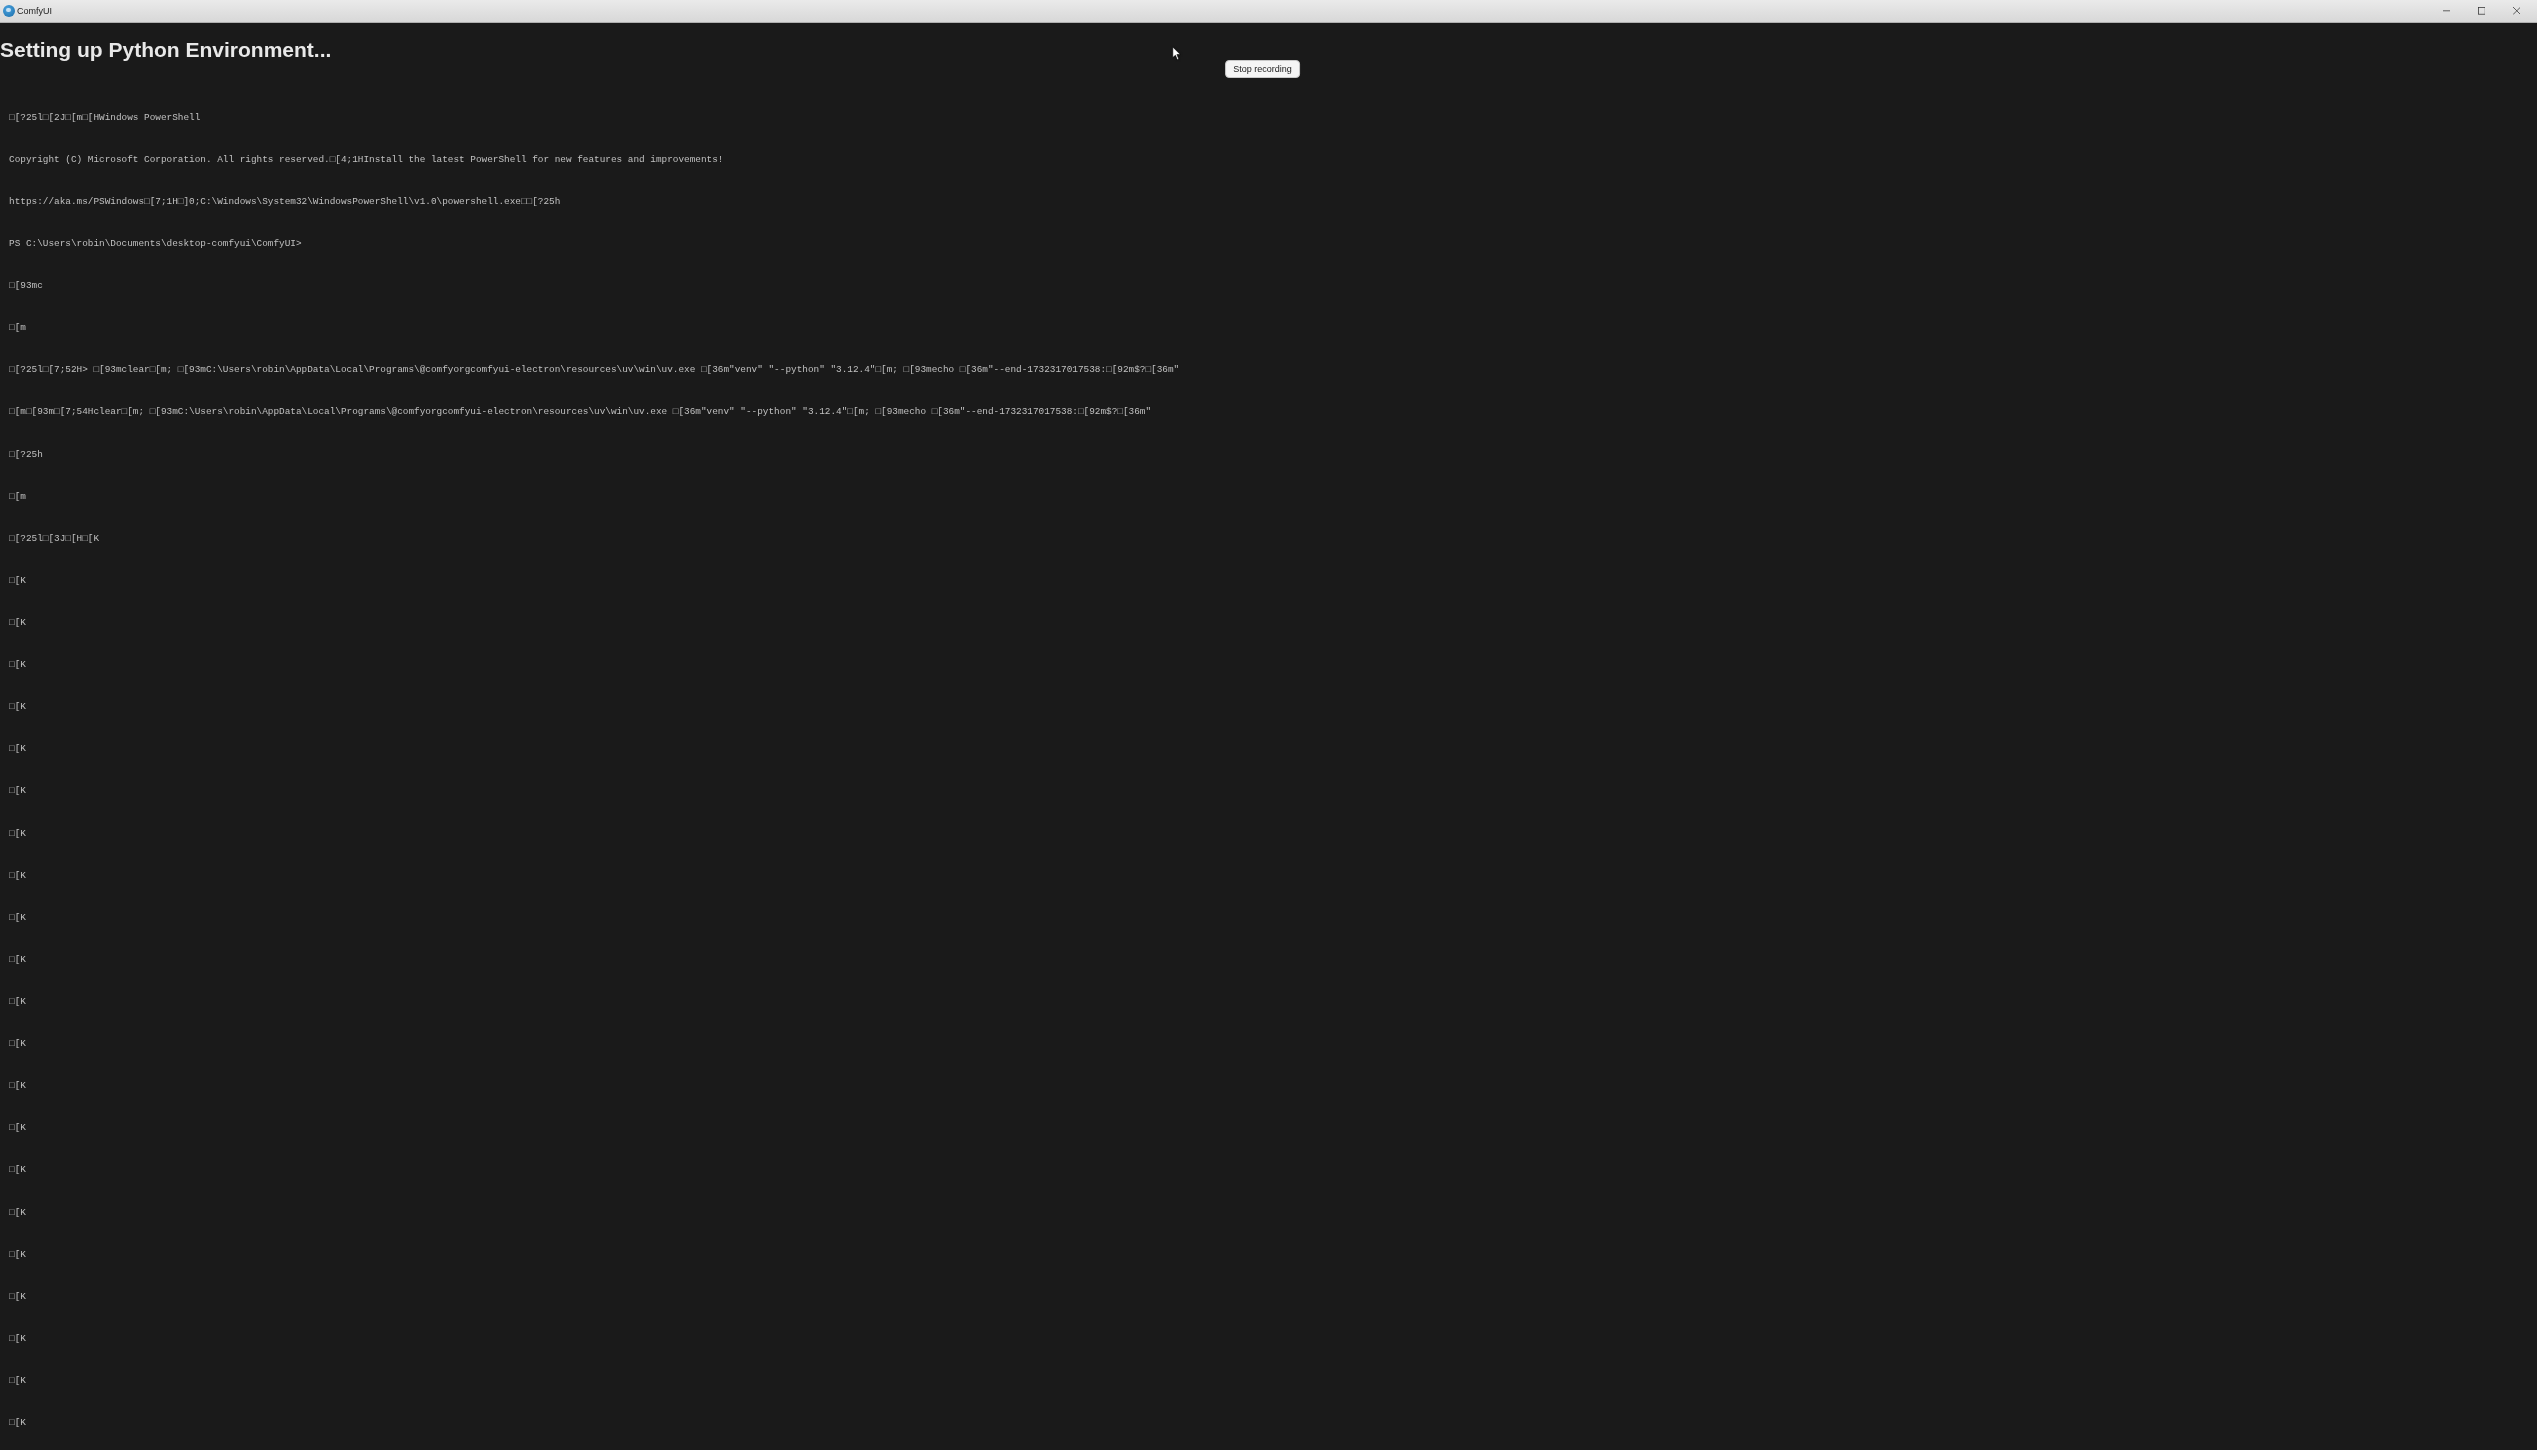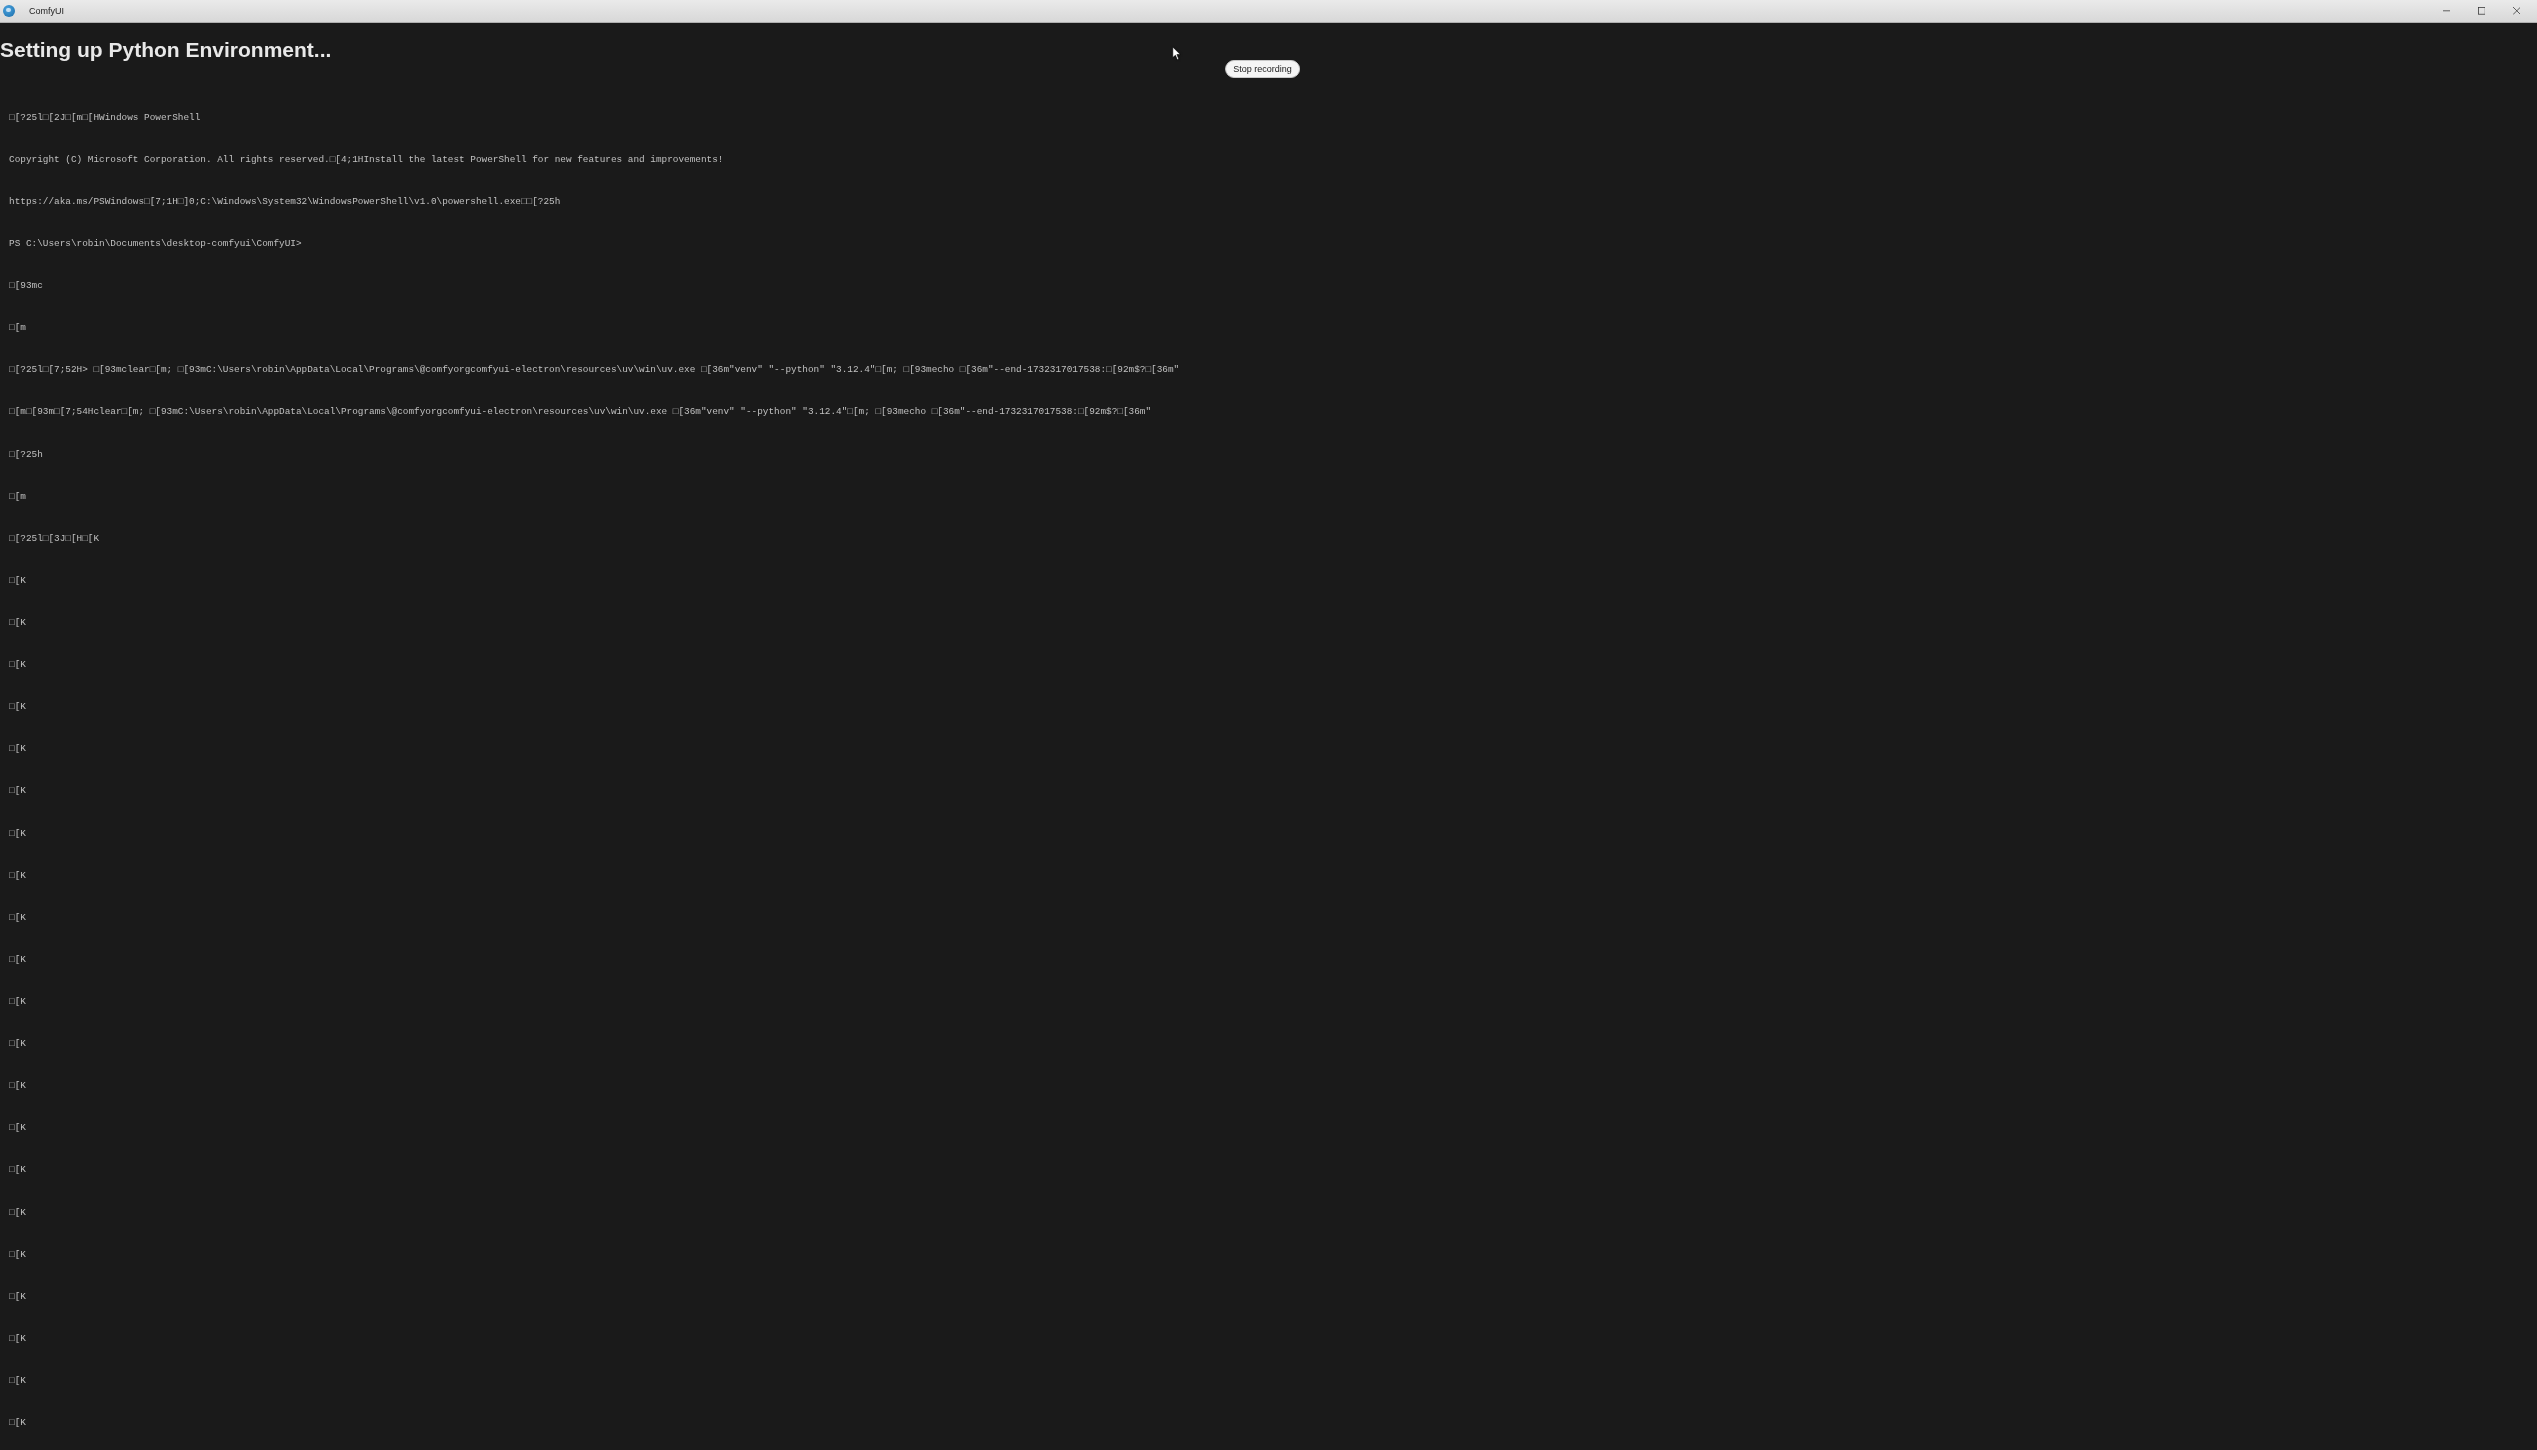--- a/index.html
+++ b/index.html
@@ -20,21 +20,21 @@
       background: linear-gradient(to bottom, #eaeaea, #d8d8d8);
       display: flex;
       align-items: center;
       justify-content: space-between;
       padding: 0 3px;
       border-bottom: 0.8px solid #b0b0b0;
     }
     .titlebar-left {
       display: flex;
       align-items: center;
-      gap: 14px;
+      gap: 2px;
     }
     .app-icon {
       width: 12px;
       height: 12px;
       background: radial-gradient(circle at 40% 35%, #4aa3e0, #1a6ca8);
       border-radius: 50%;
       position: relative;
     }
     .app-icon::after {
       content: "";
@@ -80,21 +80,21 @@
     .tooltip {
       position: absolute;
       top: 37px;
       left: 50%;
       transform: translateX(-58%);
       background: #f5f5f5;
       color: #222;
       font-size: 9px;
       padding: 3px 7.6px;
       border: 0.8px solid #c8c8c8;
-      border-radius: 9px;
+      border-radius: 4px;
       z-index: 10;
       white-space: nowrap;
     }
     .cursor {
       position: absolute;
       top: 24px;
       left: 46.2%;
       z-index: 20;
       pointer-events: none;
     }

